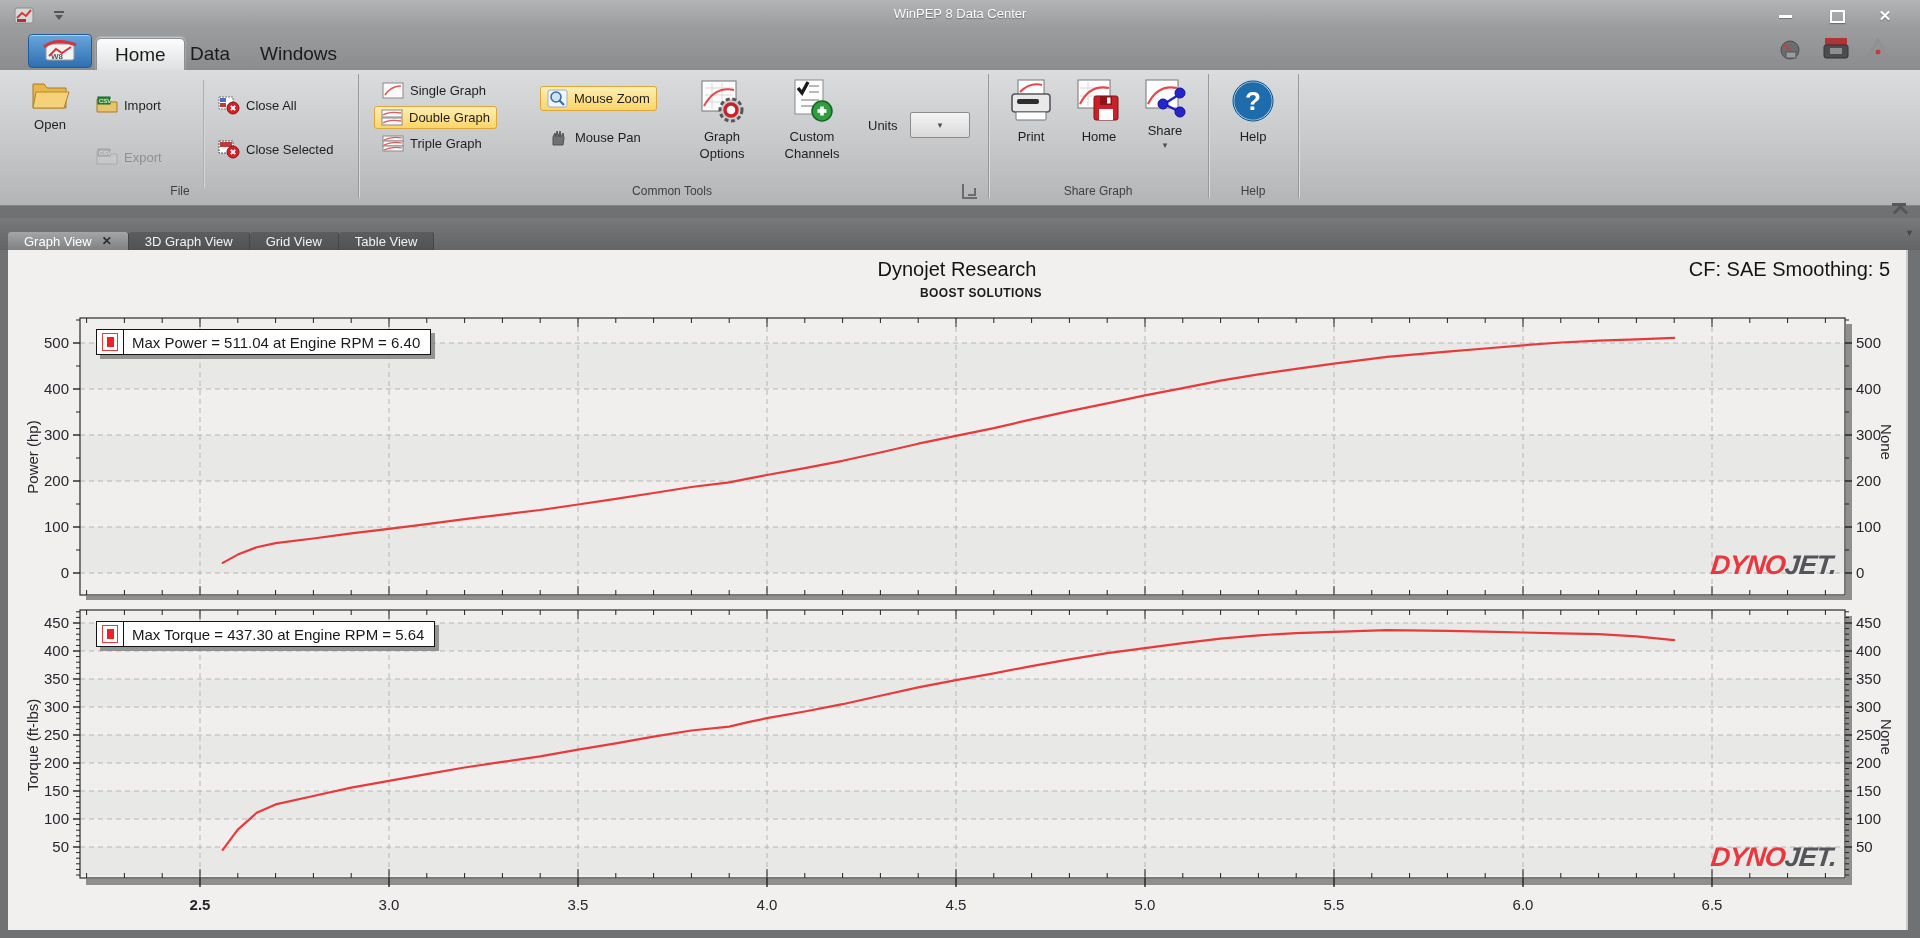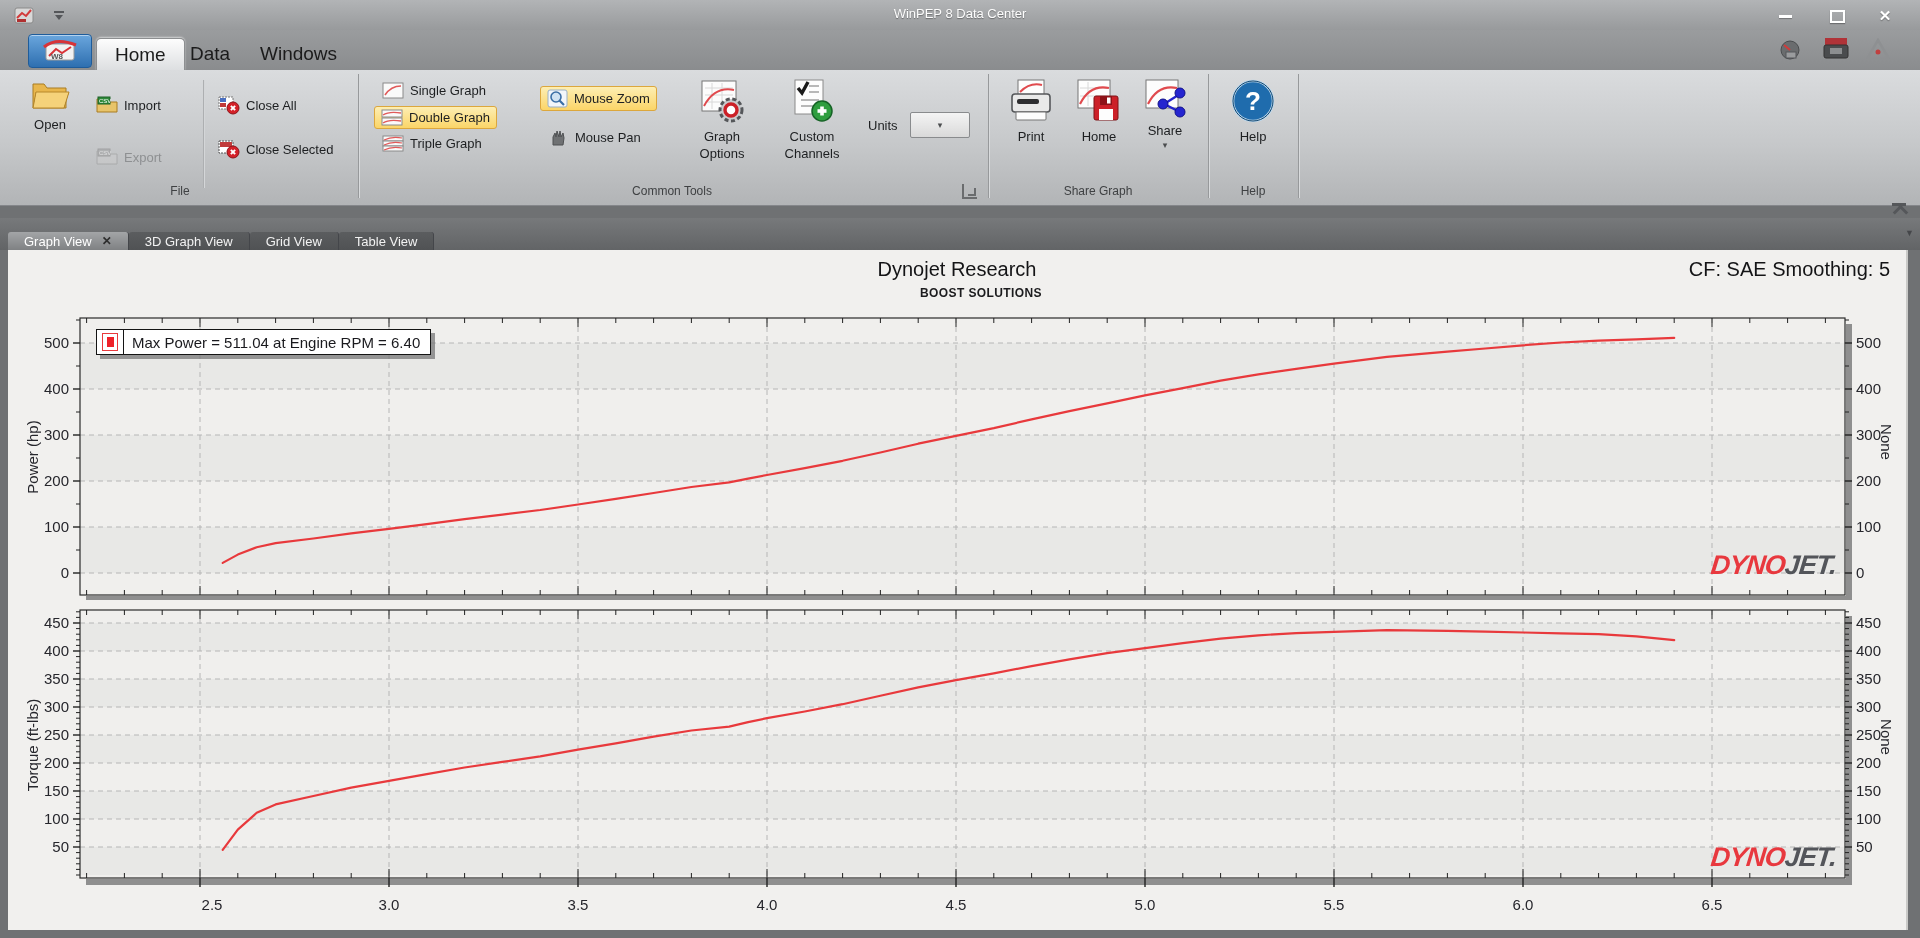--- a/index.html
+++ b/index.html
@@ -723,31 +723,39 @@
     </svg>
 
   <div class="legend abs" style="left:88px;top:79px;">
     <span class="sw-wrap">
         <span class="sw">
           <i></i>
         </span>
       </span>
     <span class="ltext">Max Power = 511.04 at Engine RPM = 6.40</span>
   </div>
+  <div class="legend abs" style="left:88px;top:371px;">
+    <span class="sw-wrap">
+        <span class="sw">
+          <i></i>
+        </span>
+      </span>
+    <span class="ltext">Max Torque = 437.30 at Engine RPM = 5.64</span>
+  </div>
 
   <div class="ytitle" style="left:24px;top:207px;">Power (hp)</div>
   <div class="ytitle right" style="left:1878px;top:192px;">None</div>
   <div class="ytitle" style="left:24px;top:495px;">Torque (ft-lbs)</div>
   <div class="ytitle right" style="left:1878px;top:487px;">None</div>
 
   <div class="watermark" style="right:70px;top:300px;"><span class="p1">DYNO</span><span class="p2">JET.</span></div>
   <div class="watermark" style="right:70px;top:592px;"><span class="p1">DYNO</span><span class="p2">JET.</span></div>
 
   <div id="xlabels" class="abs" style="left:0;top:646px;width:100%;height:20px;">
-      <div class="xticklabel" style="left: 174px;">2.5</div>
+      <div class="xticklabel" style="left: 162px; font-weight: bold;">2.5</div>
       <div class="xticklabel" style="left: 351px;">3.0</div>
       <div class="xticklabel" style="left: 540px;">3.5</div>
       <div class="xticklabel" style="left: 729px;">4.0</div>
       <div class="xticklabel" style="left: 918px;">4.5</div>
       <div class="xticklabel" style="left: 1107px;">5.0</div>
       <div class="xticklabel" style="left: 1296px;">5.5</div>
       <div class="xticklabel" style="left: 1485px;">6.0</div>
       <div class="xticklabel" style="left: 1674px;">6.5</div>
     </div>
 </div>

